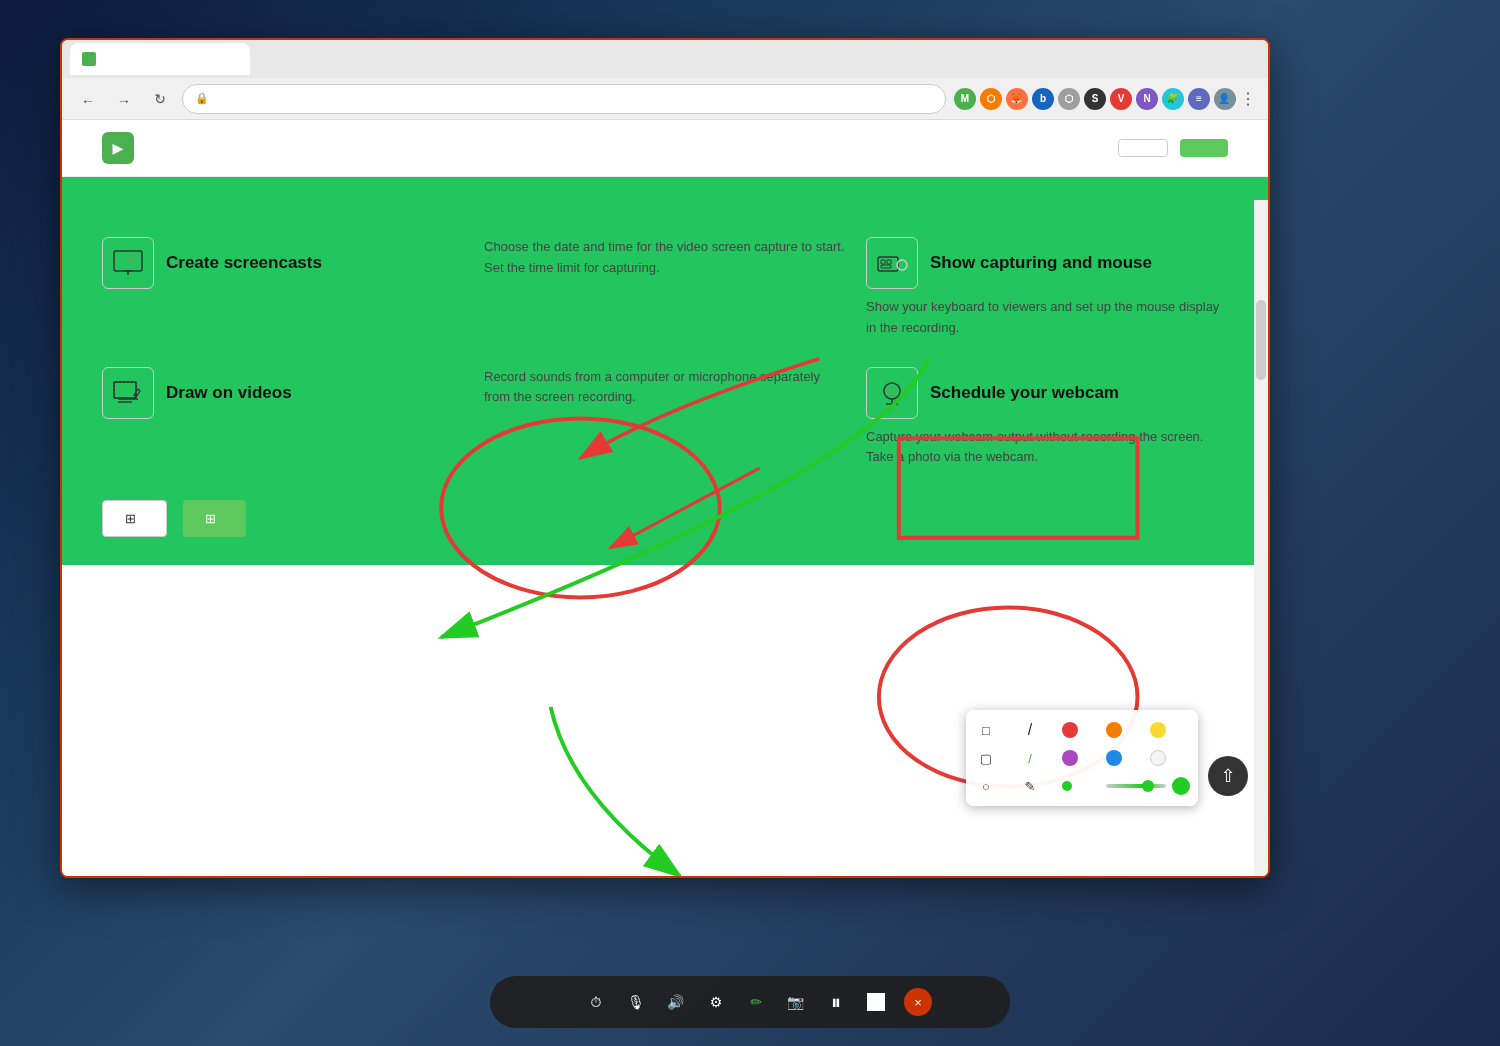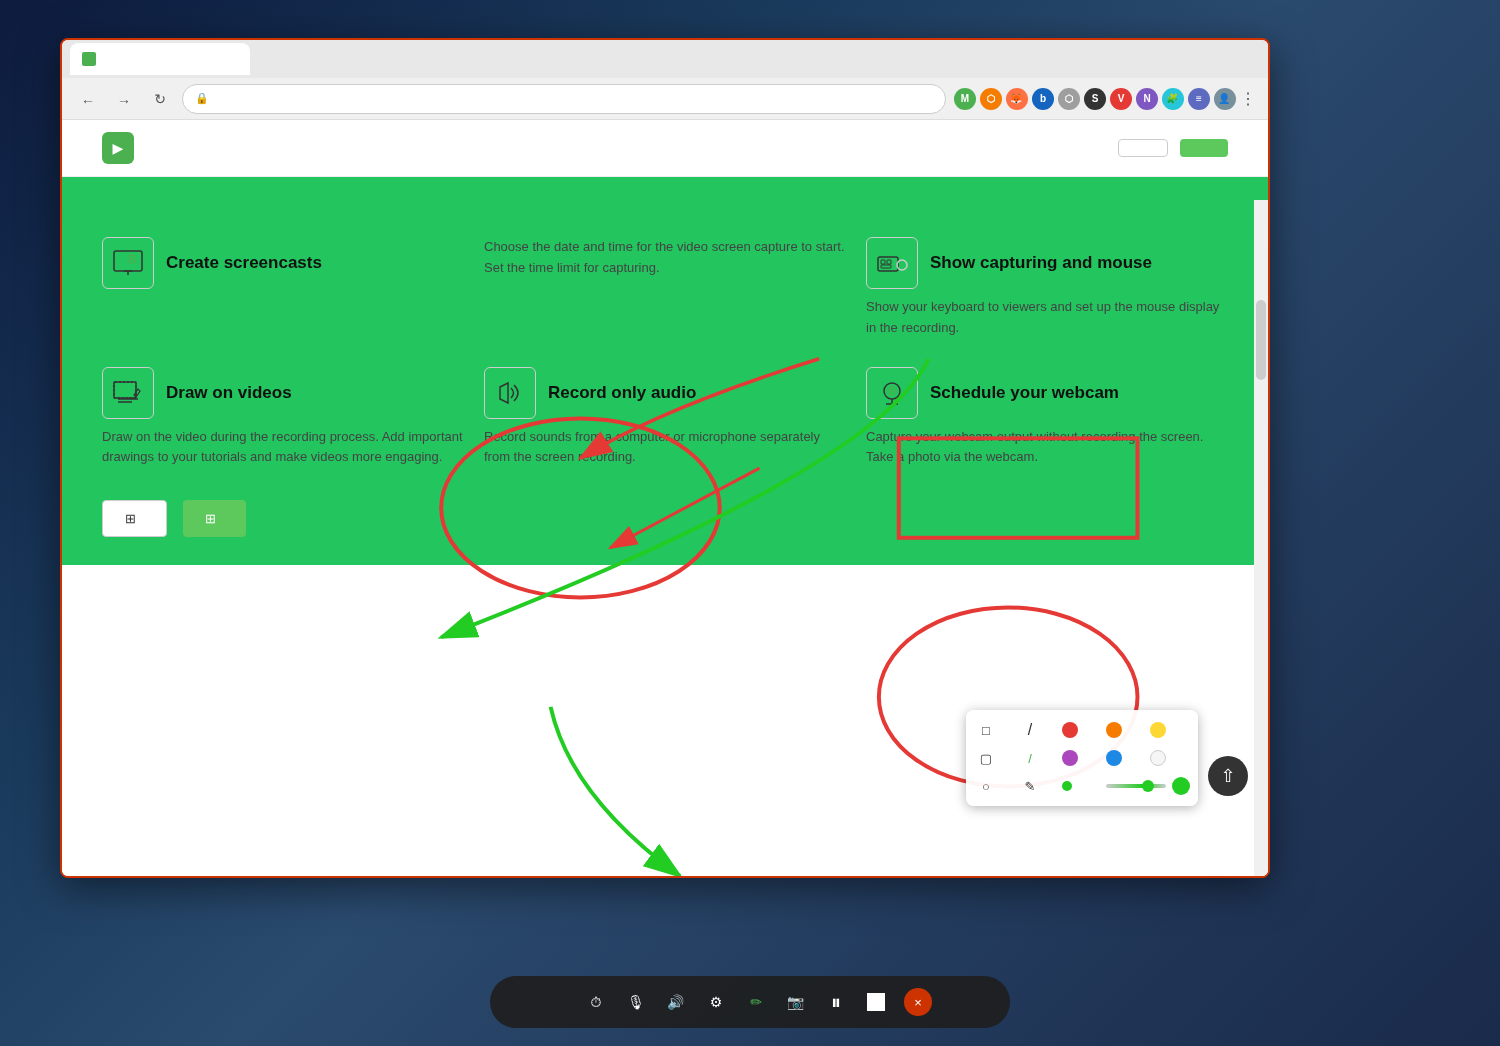--- a/index.html
+++ b/index.html
@@ -583,34 +583,23 @@
               <svg width="36" height="36" viewBox="0 0 36 36" fill="none">
                 <rect x="4" y="7" width="22" height="16" rx="1" stroke="#333" stroke-width="1.5" fill="none"></rect>
                 <rect x="4" y="7" width="22" height="16" rx="1" stroke="#333" stroke-width="1.5" fill="none" stroke-dasharray="2 2"></rect>
                 <line x1="8" y1="24" x2="28" y2="24" stroke="#333" stroke-width="1.5"></line>
                 <line x1="8" y1="27" x2="22" y2="27" stroke="#333" stroke-width="1.5"></line>
                 <path d="M24 20 L28 14 L30 16 L26 22 Z" stroke="#333" stroke-width="1.2" fill="none"></path>
               </svg>
             </div>
             <span class="feature-title">Draw on videos</span>
           </div>
-          <p class="feature-desc">Draw on the video during the recording process. Add important drawings to your tutorials and make videos more engaging.</p>
         </div>
 
         <div class="feature-item">
-          <div class="feature-header">
-            <div class="feature-icon-box">
-              <svg width="36" height="36" viewBox="0 0 36 36" fill="none">
-                <polygon points="8,12 16,8 16,28 8,24" stroke="#333" stroke-width="1.5" fill="none"></polygon>
-                <path d="M19 13 Q24 18 19 23" stroke="#333" stroke-width="1.5" fill="none"></path>
-                <path d="M22 10 Q30 18 22 26" stroke="#333" stroke-width="1.5" fill="none"></path>
-              </svg>
-            </div>
-            <span class="feature-title">Record only audio</span>
-          </div>
           <p class="feature-desc">Record sounds from a computer or microphone separately from the screen recording.</p>
         </div>
 
         <div class="feature-item">
           <div class="feature-header">
             <div class="feature-icon-box">
               <svg width="36" height="36" viewBox="0 0 36 36" fill="none">
                 <circle cx="18" cy="16" r="8" stroke="#333" stroke-width="1.5" fill="none"></circle>
                 <circle cx="18" cy="16" r="4" stroke="#4CAF50" stroke-width="1.5" fill="none"></circle>
                 <circle cx="18" cy="16" r="1.5" fill="#4CAF50"></circle>

